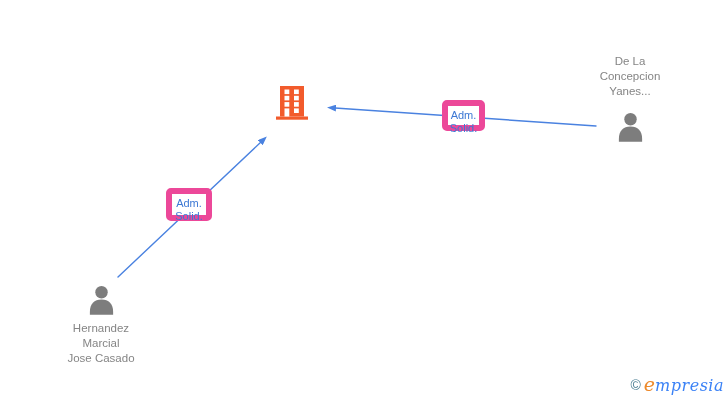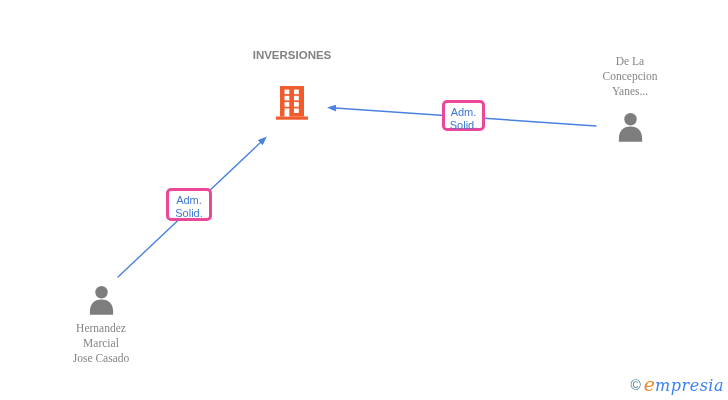--- a/index.html
+++ b/index.html
@@ -3,30 +3,30 @@
 <meta charset="utf-8">
 <style>
   html,body{margin:0;padding:0;background:#ffffff;}
   .canvas{
     position:relative;width:728px;height:400px;background:#ffffff;overflow:hidden;
     font-family:"Liberation Sans", sans-serif;
   }
   .edges{position:absolute;left:0;top:0;width:728px;height:400px;z-index:1;}
   .node-label{
     position:absolute;text-align:center;color:#858585;
-    font-size:11.5px;line-height:15px;z-index:2;font-family:Liberation Serif, serif;
+    font-size:11.5px;line-height:15px;z-index:2;
   }
   .company-label{
     position:absolute;left:212px;top:48px;width:160px;text-align:center;
     color:#828282;font-weight:bold;font-size:11.5px;line-height:15px;z-index:2;
   }
   .icon-wrap{position:absolute;z-index:2;cursor:pointer;}
   .edge-label{
     position:absolute;z-index:3;background:#ffffff;
-    border:3px solid #ec4899;border-radius:5px;
+    border:6px solid #ec4899;border-radius:5px;
     color:#3c78d4;font-size:11px;line-height:13px;text-align:center;
     padding:3px 0;box-sizing:border-box;
   }
   .edge-label-left{left:166px;top:188px;width:46px;height:33px;}
   .edge-label-right{left:442px;top:100px;width:43px;height:31px;}
   .logo{
     position:absolute;right:4px;bottom:5px;z-index:2;
     font-family:"DejaVu Serif", serif;font-style:italic;font-size:16px;
     cursor:pointer;white-space:nowrap;
   }
@@ -43,21 +43,20 @@
     <defs>
       <marker id="ah" markerWidth="9" markerHeight="7" refX="1" refY="3.5" orient="auto" markerUnits="userSpaceOnUse">
         <path d="M0,0 L9,3.5 L0,7 Z" fill="#4a82e0"></path>
       </marker>
     </defs>
     <line x1="118" y1="277" x2="261" y2="142" stroke="#4a82e0" stroke-width="1.4" stroke-linecap="round" marker-end="url(#ah)"></line>
     <line x1="596" y1="126" x2="335" y2="108" stroke="#4a82e0" stroke-width="1.4" stroke-linecap="round" marker-end="url(#ah)"></line>
   </svg>
 
   <div class="company-label">
-    <div>INVERSIONES</div>
   </div>
   <div class="icon-wrap" style="left:276px;top:86px;">
     <svg width="32" height="34" viewBox="0 0 32 34">
       <rect x="4" y="0" width="24" height="30.5" fill="#f25b2c"></rect>
       <rect x="0" y="30.5" width="32" height="3.2" fill="#f25b2c"></rect>
       <rect x="8.5" y="3.5" width="4.8" height="4.6" fill="#ffffff"></rect>
       <rect x="18" y="3.5" width="4.8" height="4.6" fill="#ffffff"></rect>
       <rect x="8.5" y="9.8" width="4.8" height="4.6" fill="#ffffff"></rect>
       <rect x="18" y="9.8" width="4.8" height="4.6" fill="#ffffff"></rect>
       <rect x="8.5" y="16.1" width="4.8" height="4.6" fill="#ffffff"></rect>

